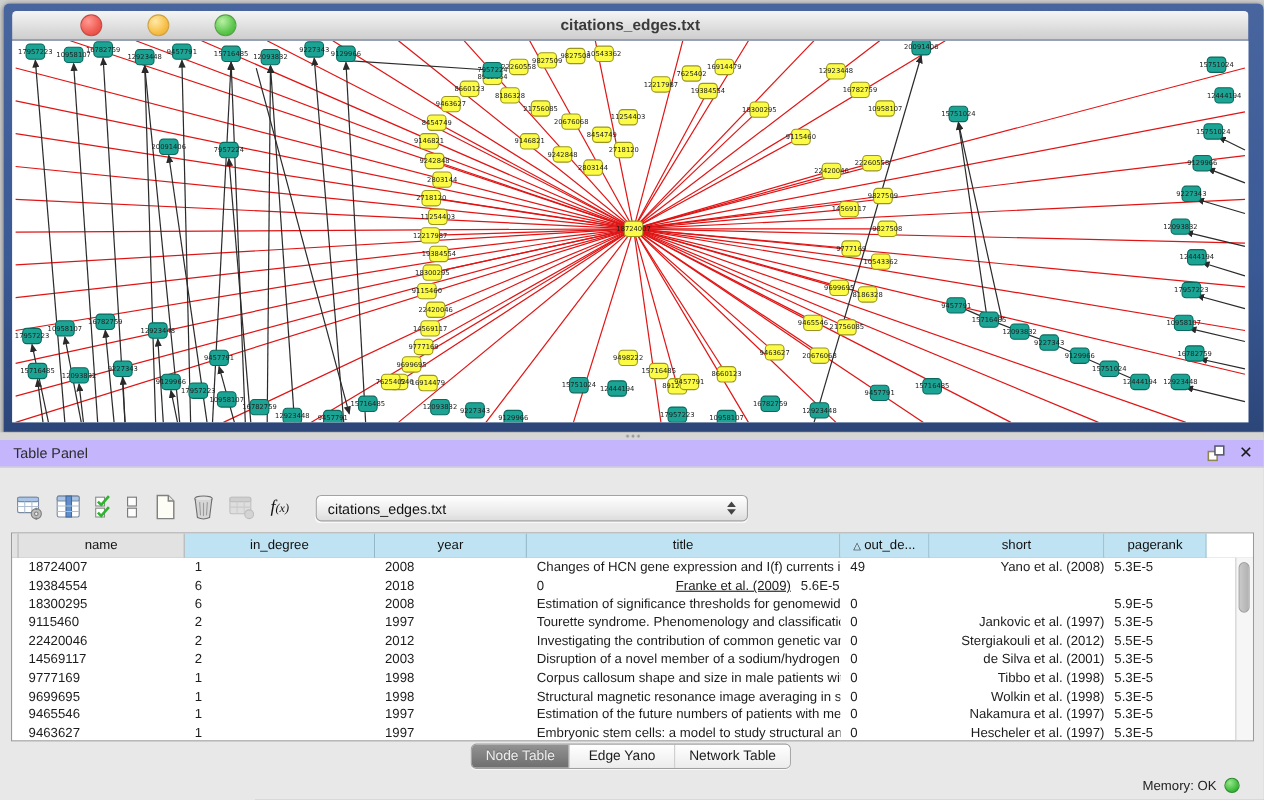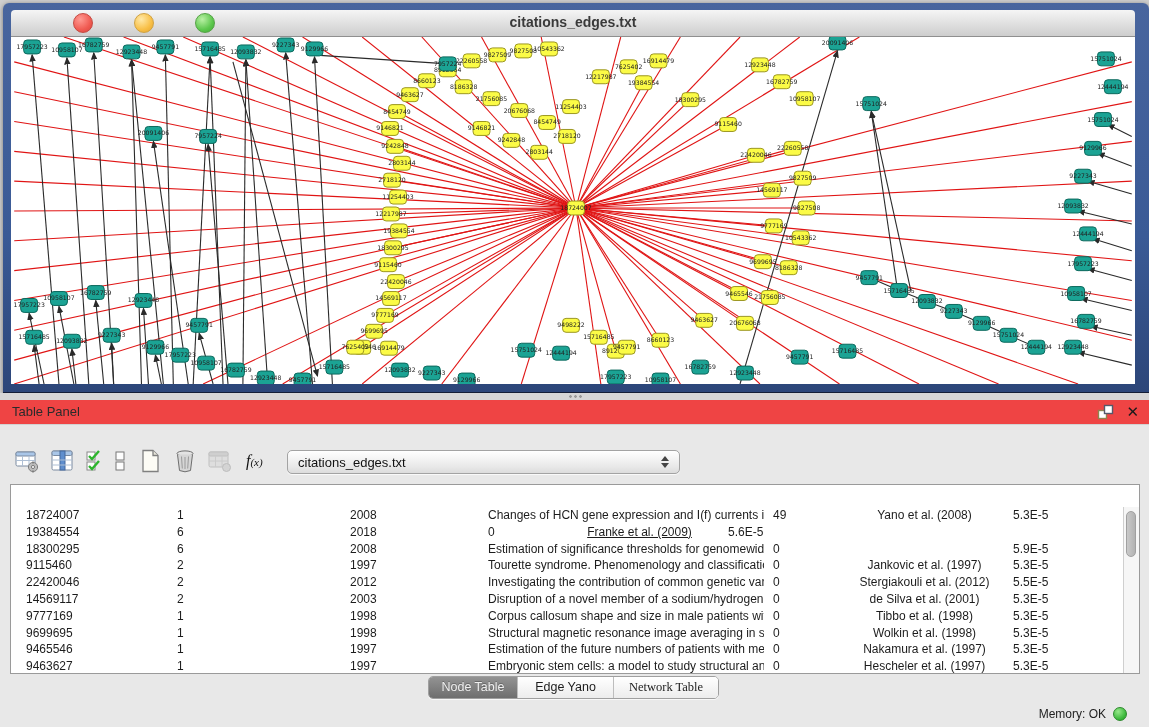--- a/index.html
+++ b/index.html
@@ -24,21 +24,21 @@
   .canvas{position:relative;width:100%;height:347px;background:#ffffff;overflow:hidden;}
   .canvas svg{position:absolute;left:0;top:0;}
 
   
   .splitter{position:absolute;left:0;top:393px;width:1149px;height:7px;background:#d6d6d6;}
   .grip{position:absolute;left:568px;top:2px;width:14px;height:3px;
     background:radial-gradient(circle,#9a9a9a 1px,transparent 1.6px);background-size:5px 3px;}
 
   
   .table-panel{position:absolute;left:0;top:400px;width:1149px;height:327px;background:#e8e8e8;}
-  .panel-header{position:relative;height:24px;background:#ef4444;border-bottom:1px solid #d2d2d2;}
+  .panel-header{position:relative;height:24px;background:#c4b5fd;border-bottom:1px solid #d2d2d2;}
   .panel-title{position:absolute;left:12px;top:4px;font-size:13px;color:#2b2b2b;}
   .hdr-icons{position:absolute;right:10px;top:3px;display:flex;gap:12px;align-items:center;}
   .close-x{font-size:15px;font-weight:bold;color:#1a1a1a;line-height:18px;cursor:default;}
 
   .toolbar{position:absolute;left:14px;top:45px;height:32px;display:flex;align-items:center;}
   .tbtn{border:none;background:transparent;padding:0;margin:0 5px 0 0;height:28px;display:flex;align-items:center;}
   .tbtn.gap{margin-right:9px;}
   .fx{font-family:"Liberation Serif","DejaVu Serif",serif;font-style:italic;font-size:16px;color:#111;
       margin:0 6px 0 4px;}
   .fx small{font-size:11px;}
@@ -57,31 +57,31 @@
   .thead{display:flex;height:22px;box-sizing:border-box;border-bottom:1px solid #8aa6b5;}
   .th{box-sizing:border-box;height:22px;line-height:21px;font-size:12px;color:#111;text-align:center;
     background:#bfe3f2;border-right:1px solid #93b7c8;white-space:nowrap;overflow:hidden;}
   .th.gray{background:#e2e2e2;border-right:1px solid #ababab;}
   .th.filler{background:#fff;border-right:none;flex:1;}
   .sortglyph{font-size:9px;margin-right:3px;color:#222;}
   .tbody{position:absolute;left:0;top:22px;right:15px;bottom:0;}
   .tr{display:flex;height:16.8px;line-height:16.8px;}
   .td{box-sizing:border-box;font-size:12px;color:#1c1c1c;white-space:nowrap;overflow:hidden;padding:0;}
   .td.pad{padding-left:9px;}
-  .td.ctr{text-align:center;}
+  .td.ctr{text-align:right;}
   .vscroll{position:absolute;right:0;top:22px;bottom:0;width:15px;background:#f6f6f6;border-left:1px solid #cfcfcf;}
   .vthumb{position:absolute;left:2px;top:4px;width:10px;height:46px;border-radius:6px;
     background:linear-gradient(90deg,#c9c9c9,#b2b2b2);border:1px solid #a0a0a0;box-sizing:border-box;}
 
   
   .tabbar{position:absolute;left:428px;top:276px;height:21px;display:flex;
     border:1px solid #9f9f9f;border-radius:5px;overflow:hidden;background:#fff;box-shadow:0 1px 0 rgba(255,255,255,.7);}
   .tabseg{height:21px;line-height:20px;font-size:12.5px;text-align:center;color:#1c1c1c;
     background:linear-gradient(180deg,#ffffff,#ececec);border-right:1px solid #bdbdbd;box-sizing:border-box;}
-  .tabseg:last-child{border-right:none;font-family:Liberation Serif, serif;}
+  .tabseg:last-child{border-right:none;}
   .tabseg.active{background:linear-gradient(180deg,#939393,#6e6e6e);color:#efefef;text-shadow:0 -1px 0 rgba(0,0,0,.25);}
 
   
   .status{position:absolute;right:22px;bottom:6px;display:flex;align-items:center;gap:7px;}
   .status .txt{font-size:12px;color:#222;}
   .memdot{width:14px;height:14px;border-radius:50%;box-sizing:border-box;
     background:radial-gradient(circle at 35% 30%,#97e88b,#3cb93c 65%,#2d9a2d);border:1px solid #2c8a2c;}
 </style>
 </head>
 <body>
@@ -778,20 +778,31 @@
       <div class="dropdown">
         <span class="val">citations_edges.txt</span>
         <span class="dd-arrows">
             <i class="up"></i>
             <i class="down"></i>
           </span>
       </div>
     </div>
 
     <div class="tablebox">
+      <div class="thead" id="table-head">
+          <div class="th gray" style="width: 6px;"></div>
+          <div class="th gray" style="width: 151px;">name</div>
+          <div class="th" style="width: 173px;">in_degree</div>
+          <div class="th" style="width: 138px;">year</div>
+          <div class="th" style="width: 285px;">title</div>
+          <div class="th" style="width: 81px;"><span class="sortglyph">△</span>out_de...</div>
+          <div class="th" style="width: 159px;">short</div>
+          <div class="th" style="width: 93px;">pagerank</div>
+          <div class="th filler"></div>
+        </div>
       <div class="tbody" id="table-body">
           <div class="tr">
             <div class="td" style="width: 6px;"></div>
             <div class="td pad" style="width: 151px;">18724007</div>
             <div class="td pad" style="width: 173px;">1</div>
             <div class="td pad" style="width: 138px;">2008</div>
             <div class="td pad" style="width: 285px;">Changes of HCN gene expression and I(f) currents in Nkx2.5-positive cardiomyoc…</div>
             <div class="td pad" style="width: 81px;">49</div>
             <div class="td ctr" style="width: 159px;">Yano et al. (2008)</div>
             <div class="td pad" style="width: 93px;">5.3E-5</div>

